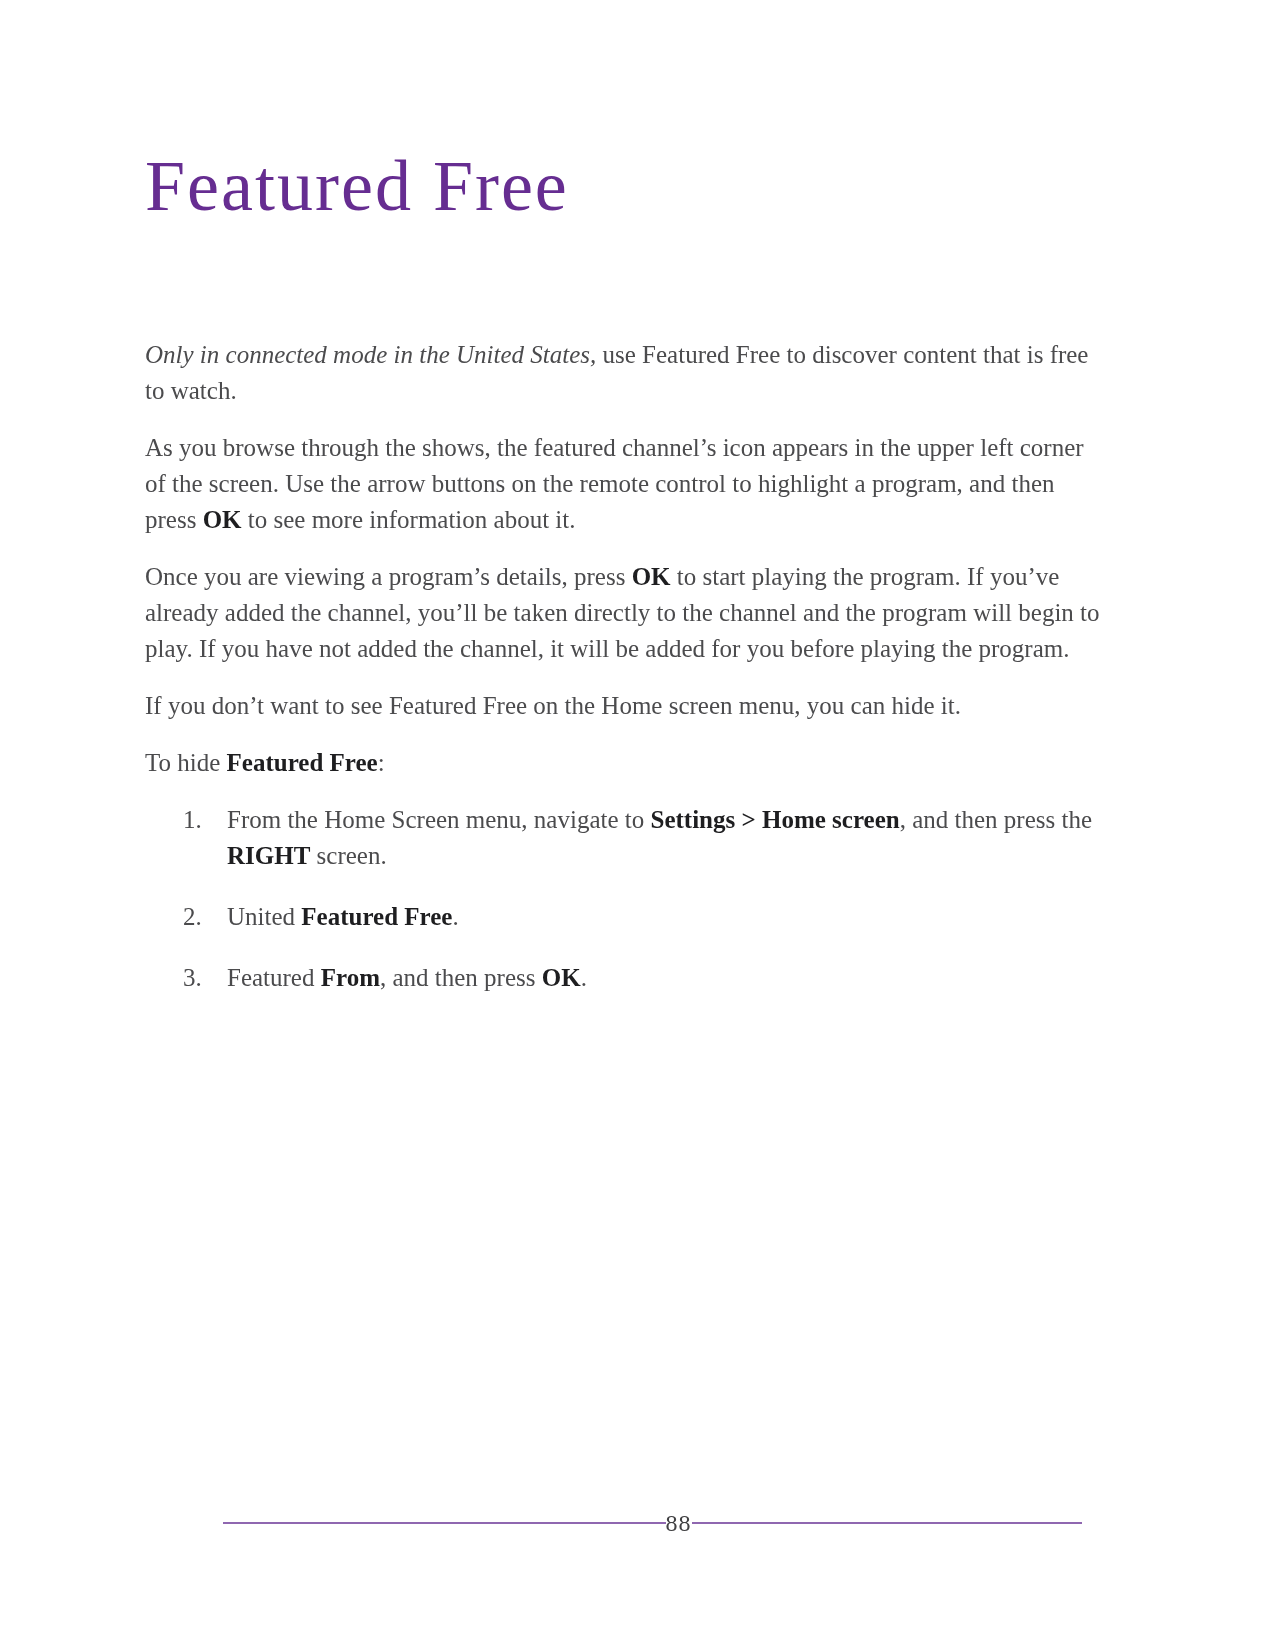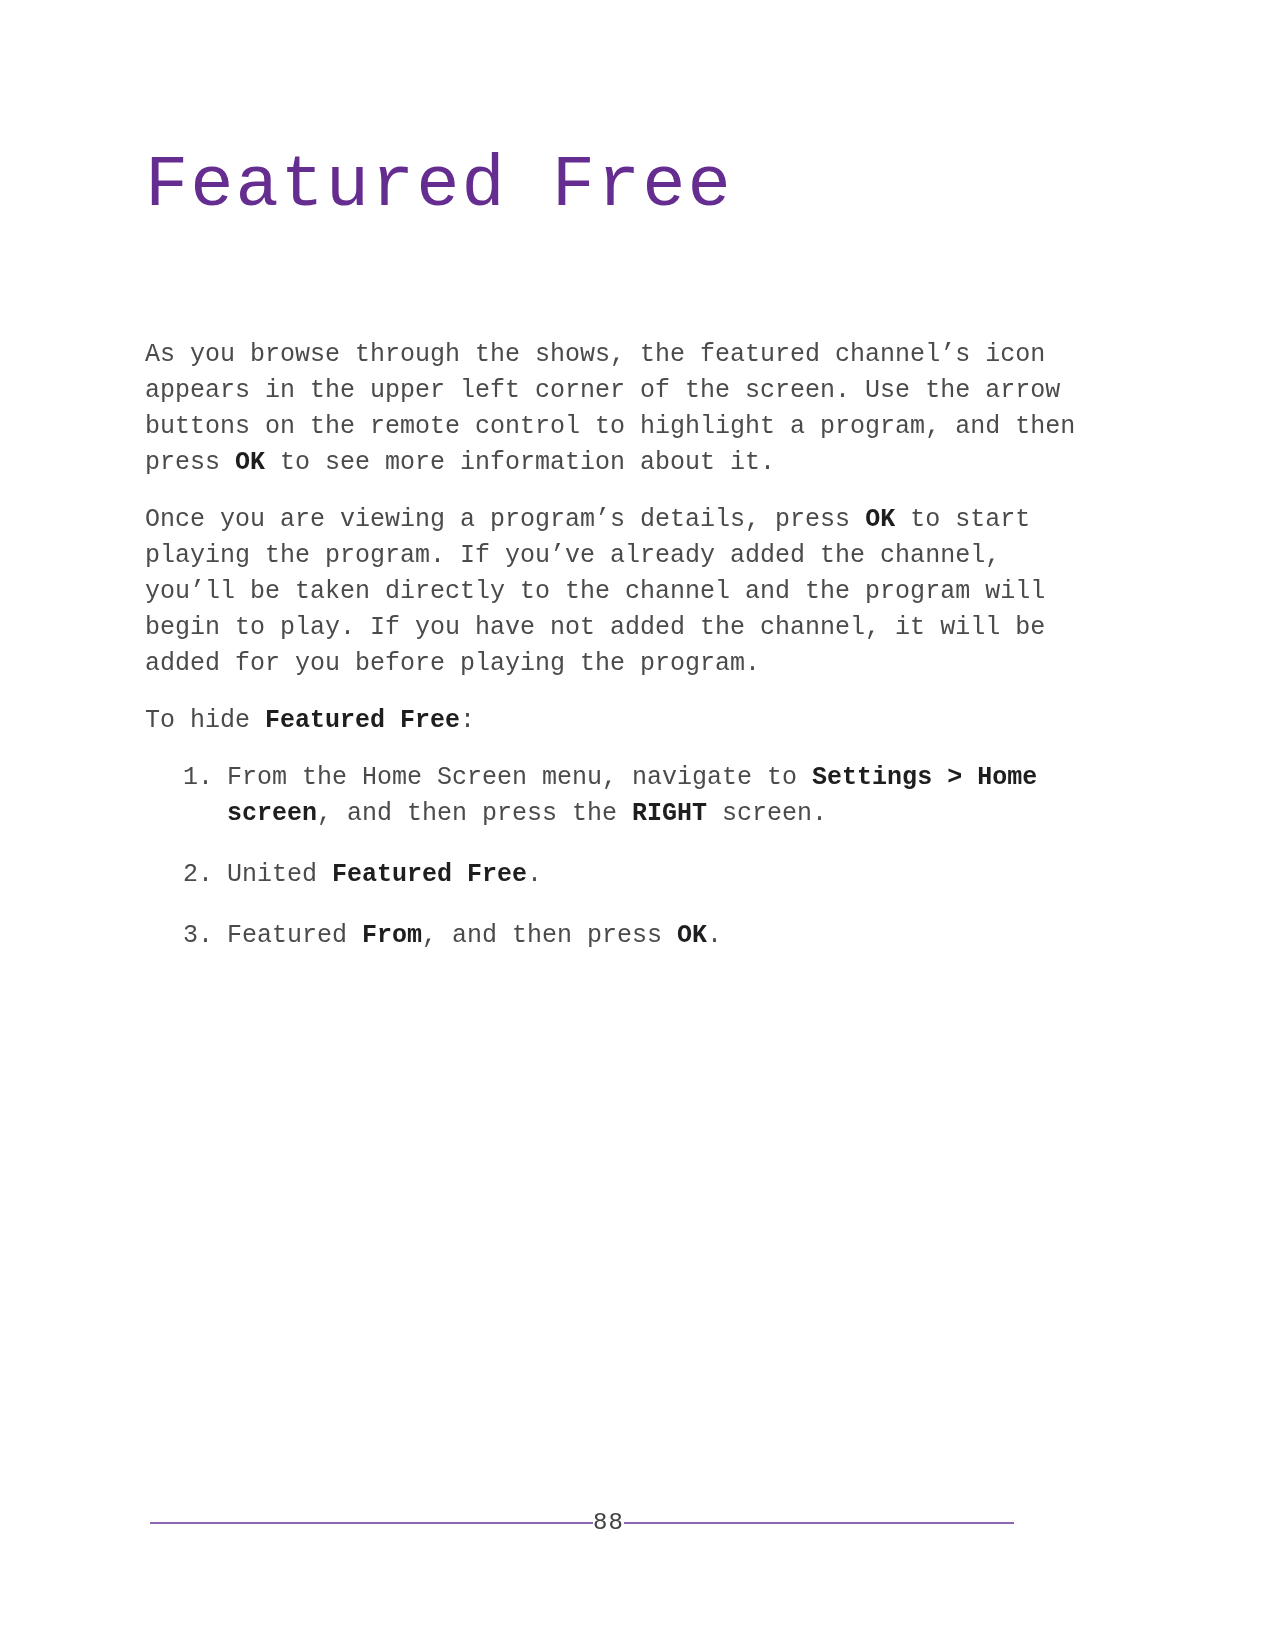--- a/index.html
+++ b/index.html
@@ -1,21 +1,21 @@
 <!DOCTYPE html>
 <html style="--background: #ffffff; --heading: #662d91; --body-text: #4b4b4d; --bold-text: #1e1e20; --footer-rule: #8f67b0; --page-number-text: #414143;"><head>
 <meta charset="utf-8">
 <style>
   html, body { margin: 0; padding: 0; background: #ffffff; }
   .page {
     position: relative;
     width: 1275px;
     height: 1650px;
     background: var(--background, #ffffff);
-    font-family: Liberation Mono, monospace;
+    font-family: Liberation Serif, serif;
     overflow: hidden;
   }
   .content {
     position: absolute;
     top: 0;
     left: 145px;
     width: 960px;
   }
   .doc-title {
     margin: 150px 0 115px 0;
@@ -48,26 +48,26 @@
     color: var(--body-text, #4b4b4d);
   }
   .olist-num {
     flex: 0 0 44px;
     margin-left: 38px;
   }
   .olist-text { flex: 1; }
   .footer {
     position: absolute;
     top: 1508px;
-    left: 150px;
+    left: 162px;
     width: 980px;
     height: 30px;
     display: flex;
     align-items: center;
-    justify-content: flex-start;
+    justify-content: center;
   }
   .rule {
     height: 2px;
     background: var(--footer-rule, #8f67b0);
   }
   .rule-left  { width: 443px; }
   .rule-right { width: 390px; }
   .page-num {
     font-size: 24px;
     line-height: 30px;
@@ -76,22 +76,24 @@
     color: var(--page-number-text, #414143);
   }
 </style>
 </head>
 <body>
 
 <div class="page">
   <div class="content">
     <h1 class="doc-title">Featured Free</h1>
     <div>
+        <p class="para"><em>Only in connected mode in the United States,</em><span> use Featured Free to discover content that is free to watch.</span></p>
         <p class="para"><span>As you browse through the shows, the featured channel’s icon appears in the upper left corner of the screen. Use the arrow buttons on the remote control to highlight a program, and then press </span><strong>OK</strong><span> to see more information about it.</span></p>
         <p class="para"><span>Once you are viewing a program’s details, press </span><strong>OK</strong><span> to start playing the program. If you’ve already added the channel, you’ll be taken directly to the channel and the program will begin to play. If you have not added the channel, it will be added for you before playing the program.</span></p>
+        <p class="para"><span>If you don’t want to see Featured Free on the Home screen menu, you can hide it.</span></p>
         <p class="para"><span>To hide </span><strong>Featured Free</strong><span>:</span></p>
         <div class="olist">
           <div class="olist-item">
             <span class="olist-num">1.</span>
             <span class="olist-text"><span>From the Home Screen menu, navigate to </span><strong>Settings &gt; Home screen</strong><span>, and then press the </span><strong>RIGHT</strong><span> screen.</span></span>
           </div>
           <div class="olist-item">
             <span class="olist-num">2.</span>
             <span class="olist-text"><span>United </span><strong>Featured Free</strong><span>.</span></span>
           </div>

